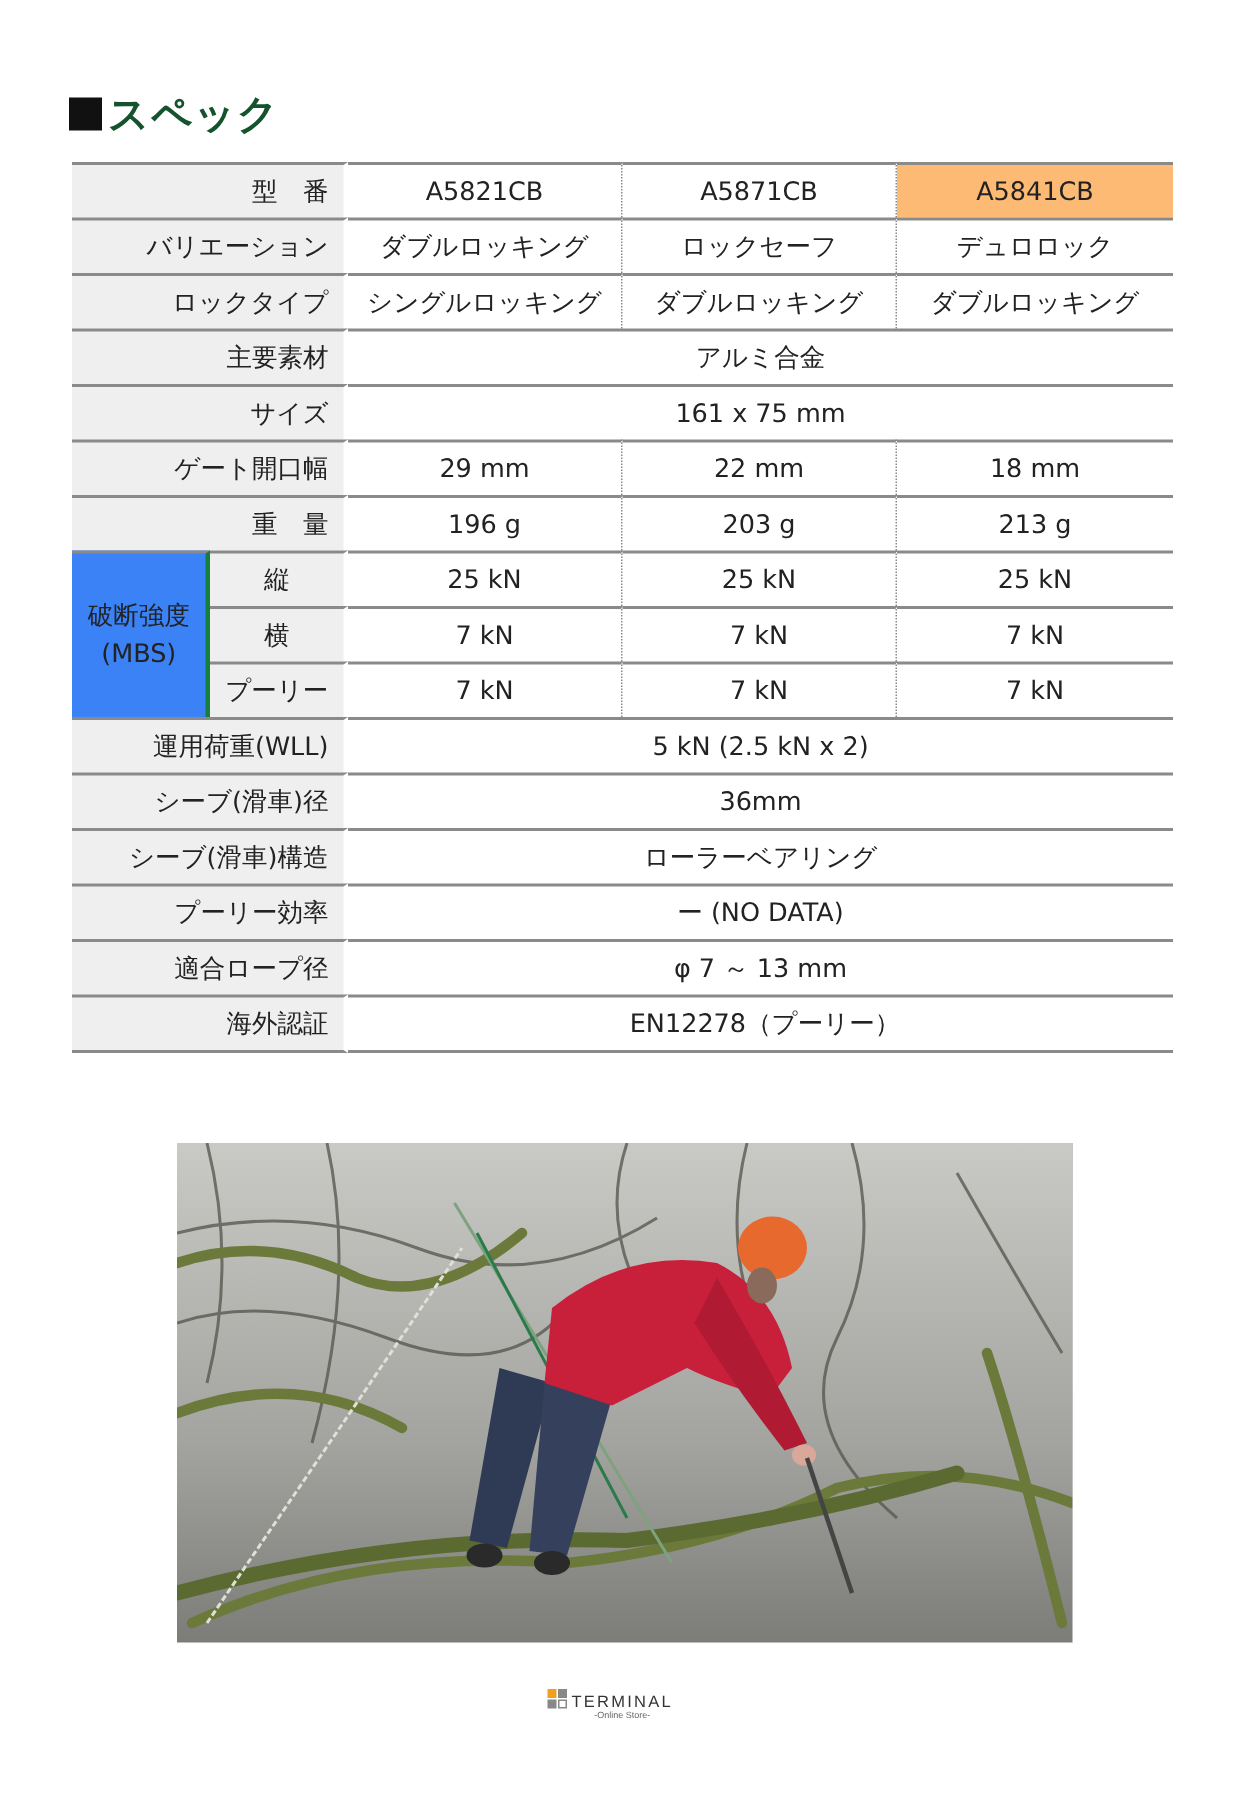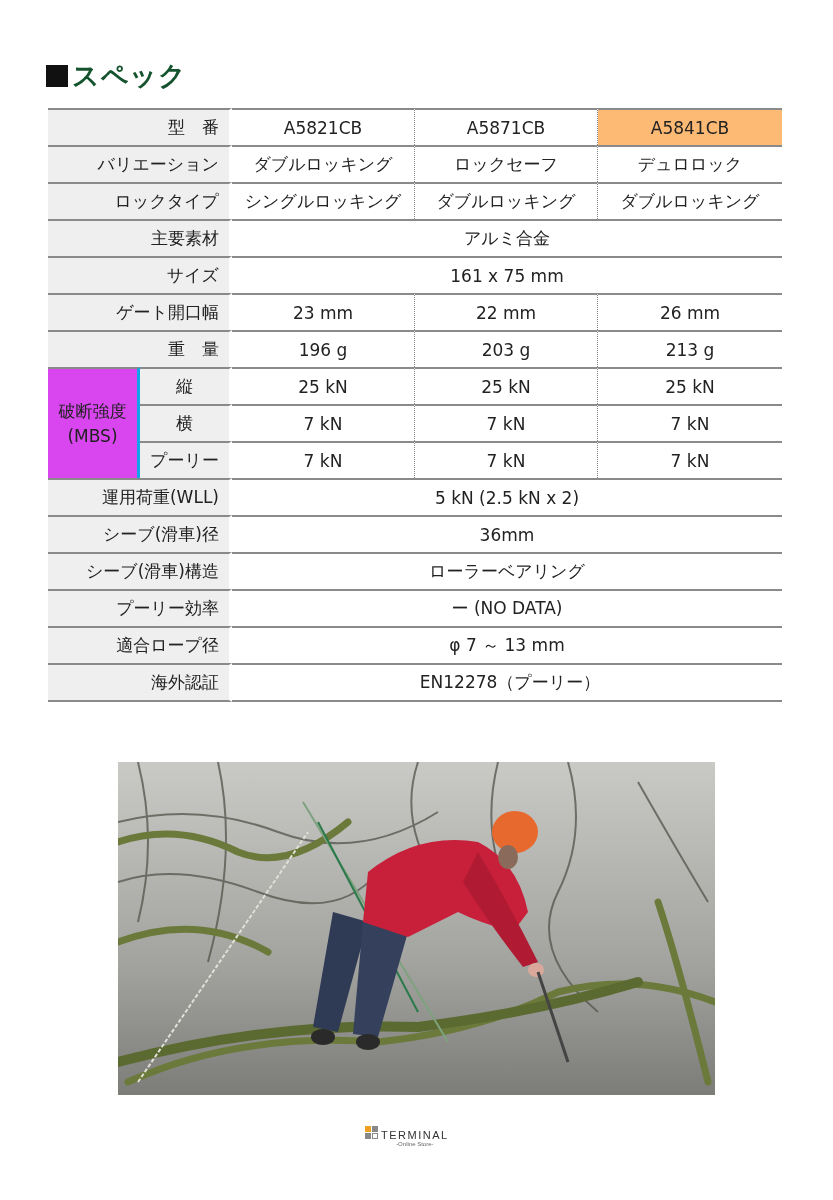--- a/index.html
+++ b/index.html
@@ -8,21 +8,21 @@
   .title { position:absolute; left:46px; top:58px; font-size:27px; font-weight:bold;
            color:#14532d; letter-spacing:1px; display:flex; align-items:center; }
   .title .sq { display:inline-block; width:22px; height:22px; background:#111; margin-right:4px; }
   table.spec { position:absolute; left:48px; top:108px; width:734px;
                border-collapse:separate; border-spacing:0; table-layout:fixed; font-size:17px; }
   table.spec td { height:35px; padding:0; border-top:2px solid #8a8a8a; vertical-align:middle;
                   text-align:center; white-space:nowrap; color:#222;margin-left:33px; }
   table.spec tr:last-child td { border-bottom:2px solid #8a8a8a; }
   td.lbl { background:#efefef; text-align:right !important; padding-right:10px !important;
            border-right:3px solid #fff; }
-  td.lbl-group { background:#d946ef; text-align:center !important; border-right:3px solid #0ea5e9; line-height:1.45; }
+  td.lbl-group { background:#3b82f6; text-align:center !important; border-right:3px solid #15803d; line-height:1.45; }
   td.lbl-sub { background:#efefef; text-align:center !important; border-right:3px solid #fff; }
   td.dot-r { border-right:1px dotted #888; }
   td.hl { background:#fdba74; }
   td.left { text-align:right; padding-left:6px !important; }
   .photo { position:absolute; left:118px; top:762px; width:597px; height:333px; overflow:hidden;
            background:#8d8d8a; }
   .logo { position:absolute; left:365px; top:1118px; display:flex; align-items:center; }
   .logo-grid { display:grid; grid-template-columns:6px 6px; grid-template-rows:6px 6px; gap:1px; margin-right:3px; }
   .logo-grid span { display:block; }
   .logo-text { display:flex; flex-direction:column; line-height:1; }
@@ -67,23 +67,23 @@
   <tr>
     <td class="lbl" colspan="2">主要素材</td>
     <td colspan="3">アルミ合金</td>
   </tr>
   <tr>
     <td class="lbl" colspan="2">サイズ</td>
     <td colspan="3">161 x 75 mm</td>
   </tr>
   <tr>
     <td class="lbl" colspan="2">ゲート開口幅</td>
-    <td class="dot-r">23 mm</td>
+    <td class="dot-r">29 mm</td>
     <td class="dot-r">22 mm</td>
-    <td>26 mm</td>
+    <td>18 mm</td>
   </tr>
   <tr>
     <td class="lbl" colspan="2">重　量</td>
     <td class="dot-r">196 g</td>
     <td class="dot-r">203 g</td>
     <td>213 g</td>
   </tr>
   <tr>
     <td class="lbl-group" rowspan="3">
       <div>破断強度</div>

